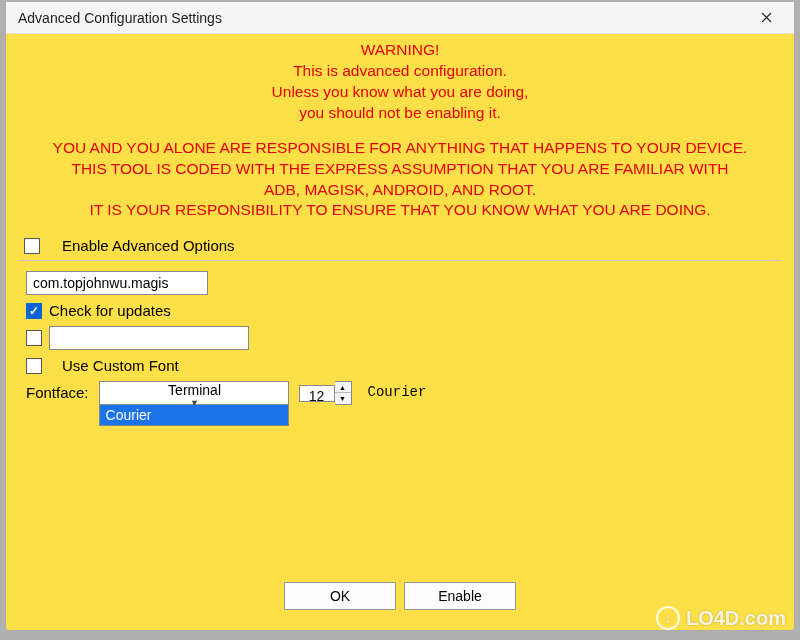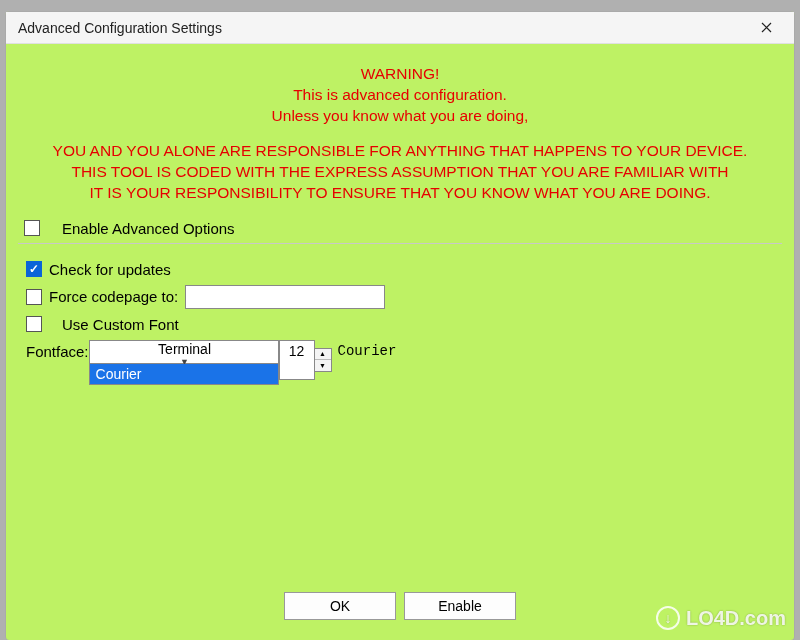--- a/index.html
+++ b/index.html
@@ -6,23 +6,23 @@
     body {
       font-family: "Segoe UI", Tahoma, sans-serif;
       background: #b0b0b0;
       width: 800px;
       height: 640px;
       overflow: hidden;
       position: relative;
     }
     .window {
       position: absolute;
-      top: 11px; left: 5px;
+      top: 1px; left: 5px;
       width: 790px; height: 630px;
-      background: #bef264;
+      background: #fde047;
       border: 1px solid #aaa;
       border-radius: 4px;
       display: flex;
       flex-direction: column;
     }
     .titlebar {
       display: flex;
       justify-content: space-between;
       align-items: center;
       background: #f5f5f5;
@@ -31,21 +31,21 @@
       height: 32px;
     }
     .titlebar-title { font-size: 14px; color: #222; }
     .close-btn {
       width: 40px; height: 26px;
       display: flex; align-items: center; justify-content: center;
       font-size: 14px; color: #222;
       cursor: default;
     }
     .content { padding: 6px 12px 10px 12px; display:flex; flex-direction:column; flex:1;}
-    .warning-block { text-align: center; margin: 14px 0 6px 0; }
+    .warning-block { text-align: center; margin: 0 0 6px 0; }
     .warning-block p { color: #e60000; font-size: 15.5px; line-height: 1.35; }
     .warning-strong { font-size: 15.5px; }
     .adv-row {
       display:flex; align-items:center; gap:22px;
       margin: 10px 0 4px 6px;
       font-size: 15px;
     }
     .separator { border-top: 1px solid #c8c8c8; margin: 2px 0 10px 0; }
     .form-area { padding-left: 8px; font-size: 15px; }
     .form-row { display:flex; align-items:center; gap:7px; margin-bottom: 7px; }
@@ -54,40 +54,40 @@
       padding: 1px 6px; font-size: 14px; font-family: inherit;
     }
     .chk {
       width: 16px; height: 16px;
       border: 1px solid #555; background: #fff;
       display:inline-flex; align-items:center; justify-content:center;
       font-size: 13px; color: #fff; line-height:1;
     }
     .chk.checked { background: #0a64d8; border-color:#0a64d8; }
     .chk.checked::after { content: "✓"; font-weight:bold; font-size:12px;}
-    .fontface-row { display:flex; align-items:flex-start; margin-top:4px;}
+    .fontface-row { display:flex; align-items:flex-start; gap:10px; margin-top:4px;}
     .dropdown-wrap { position: relative; width: 190px; }
     .dropdown-field {
       background:#fff; border:1px solid #888; height:24px;
       display:flex; align-items:center; justify-content:space-between;
       padding: 0 4px 0 6px; font-size:14px;flex-direction:column;
     }
     .dropdown-arrow { font-size:9px; color:#444; }
     .dropdown-list {
       position:absolute; top:24px; left:0; right:0;
       background:#fff; border:1px solid #888; border-top:none;
       z-index:10;
     }
     .dropdown-item { padding:2px 6px; font-size:14px; }
     .dropdown-item.selected { background:#1a73e8; color:#fff; }
     .spinner {
       display:flex; align-items:center;
     }
     .spinner-field {
-      background:#fff; border:1px solid #888; height:40px; width:36px;
+      background:#fff; border:1px solid #888; height:17px; width:36px;
       text-align:center; font-size:14px; padding-top:2px;
     }
     .spinner-btns { display:flex; flex-direction:column; border:1px solid #888; border-left:none; height:24px;}
     .spinner-btn { width:16px; height:12px; font-size:7px; display:flex; align-items:center; justify-content:center; background:#f4f4f4; border-bottom:1px solid #bbb; }
     .spinner-btn:last-child { border-bottom:none; }
     .mono { font-family: "Courier New", monospace; font-size:14px; margin-left:6px; margin-top:3px;}
     .button-row {
       display:flex; justify-content:center; gap:8px; margin-top:auto; padding-bottom:10px;
     }
     .btn {
@@ -117,44 +117,46 @@
           <path d="M1 1 L10 10 M10 1 L1 10" stroke="#222" stroke-width="1.2"></path>
         </svg>
     </div>
   </div>
 
   <div class="content">
     <div class="warning-block">
       <p>WARNING!</p>
       <p>This is advanced configuration.</p>
       <p>Unless you know what you are doing,</p>
+      <p>you should not be enabling it.</p>
     </div>
     <div class="warning-block" style="margin-top:8px;">
       <p class="warning-strong">YOU AND YOU ALONE ARE RESPONSIBLE FOR ANYTHING THAT HAPPENS TO YOUR DEVICE.</p>
       <p class="warning-strong">THIS TOOL IS CODED WITH THE EXPRESS ASSUMPTION THAT YOU ARE FAMILIAR WITH</p>
+      <p class="warning-strong">ADB, MAGISK, ANDROID, AND ROOT.</p>
       <p class="warning-strong">IT IS YOUR RESPONSIBILITY TO ENSURE THAT YOU KNOW WHAT YOU ARE DOING.</p>
     </div>
 
     <div class="adv-row">
       <span class="chk"></span>
       <span>Enable Advanced Options</span>
     </div>
 
     <div class="separator"></div>
 
     <div class="form-area">
       <div class="form-row">
+        <input class="textfield" style="width: 182px;" value="com.topjohnwu.magis">
       </div>
       <div class="form-row">
         <span class="chk checked"></span>
         <span>Check for updates</span>
       </div>
       <div class="form-row">
         <span class="chk"></span>
-        <span>Force codepage to:</span>
         <input class="textfield" style="width: 200px;" value="">
       </div>
       <div class="form-row" style="margin-top:4px;gap:20px;">
         <span class="chk"></span>
         <span>Use Custom Font</span>
       </div>
       <div class="fontface-row">
         <span style="padding-top:3px">Fontface:</span>
         <div class="dropdown-wrap">
           <div class="dropdown-field">

